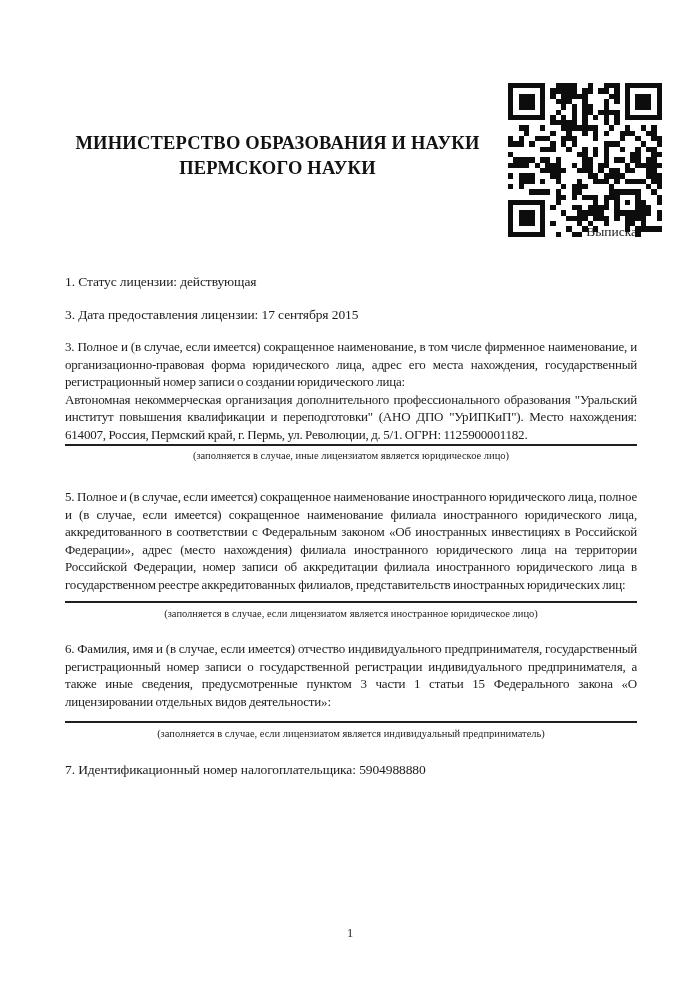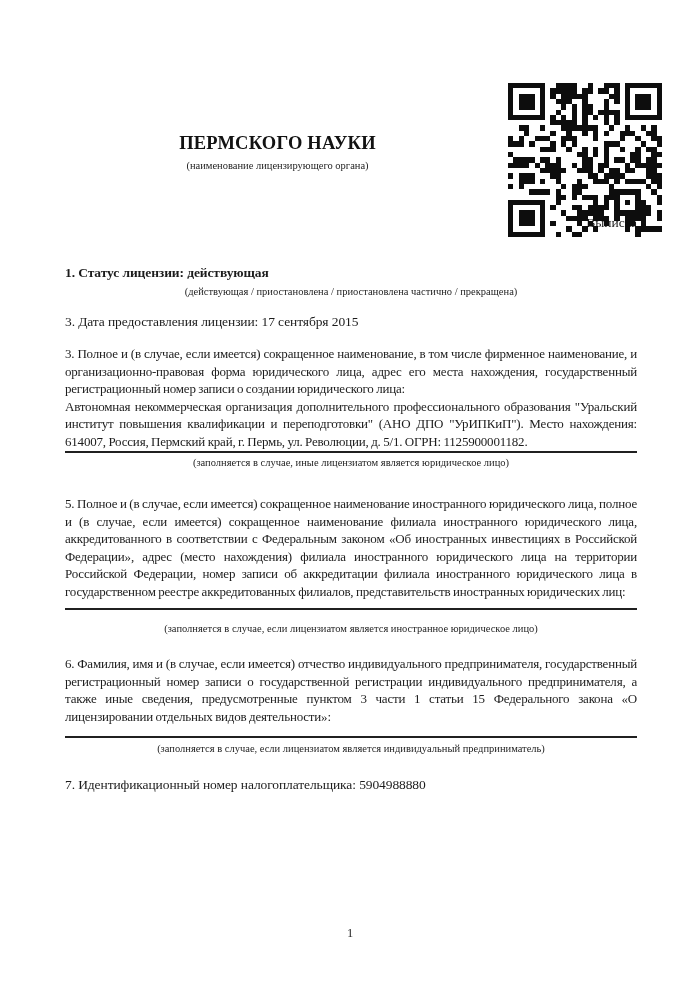--- a/index.html
+++ b/index.html
@@ -61,30 +61,30 @@
     line-height: 17.5px;
     text-align: justify;
     letter-spacing: -0.2px;
     word-spacing: -0.5px;
   }
 
   
   .rule { border-top: 2px solid #202020; height: 0; width: 572px; }
 
   
-  [data-name="field-license-status"]            { margin-top: 32px; font-weight: bold; }
+  [data-name="field-license-status"]            { margin-top: 32px; }
   [data-name="field-license-status-caption"]    { margin-top: 3px; }
   [data-name="field-reg-number"]                { margin-top: 20px; }
   [data-name="field-grant-date"]                { margin-top: 15px; }
   [data-name="field-legal-entity-text"]         { margin-top: 14px; }
   [data-name="legal-entity-rule"]               { margin-top: 1px; }
   [data-name="field-legal-entity-caption"]      { margin-top: 3px; }
   [data-name="field-foreign-entity-text"]       { margin-top: 26px; }
   [data-name="foreign-entity-rule"]             { margin-top: 8px; }
-  [data-name="field-foreign-entity-caption"]    { margin-top: 12px; text-align: center; }
+  [data-name="field-foreign-entity-caption"]    { margin-top: 4px; text-align: center; }
   [data-name="field-entrepreneur-text"]         { margin-top: 20px; }
   [data-name="entrepreneur-rule"]               { margin-top: 11px; }
   [data-name="field-entrepreneur-caption"]      { margin-top: 4px; }
   [data-name="field-inn"]                       { margin-top: 21px; }
 
   .page-number {
     position: absolute;
     left: 0; right: 0;
     top: 926px;
     text-align: center;
@@ -507,31 +507,30 @@
         <rect x="6" y="28" width="1" height="1"></rect>
         <rect x="9" y="28" width="1" height="1"></rect>
         <rect x="12" y="28" width="1" height="1"></rect>
         <rect x="13" y="28" width="1" height="1"></rect>
         <rect x="24" y="28" width="1" height="1"></rect>
       </svg>
   </div>
 
   <div class="ministry" data-name="ministry-header">
     <div class="ministry-name" data-name="ministry-name">
+      <div data-name="ministry-name-line1">МИНИСТЕРСТВО ОБРАЗОВАНИЯ И НАУКИ</div>
       <div data-name="ministry-name-line2">ПЕРМСКОГО НАУКИ</div>
     </div>
-    <div class="caption" data-name="ministry-caption">(наименование лицензирующего органа)</div>
   </div>
 
   <div class="doc-title" data-name="document-title">
     <div data-name="document-title-line1">Выписка</div>
   </div>
 
   <div class="item" data-name="field-license-status">1. Статус лицензии: действующая</div>
-  <div class="caption" data-name="field-license-status-caption">(действующая / приостановлена / приостановлена частично / прекращена)</div>
 
 
   <div class="item" data-name="field-grant-date">3. Дата предоставления лицензии: 17 сентября 2015</div>
 
   <div class="para" data-name="field-legal-entity-text">3. Полное и (в случае, если имеется) сокращенное наименование, в том числе фирменное наименование, и организационно-правовая форма юридического лица, адрес его места нахождения, государственный регистрационный номер записи о создании юридического лица:</div>
   <div class="para" data-name="field-legal-entity-value">Автономная некоммерческая организация дополнительного профессионального образования "Уральский институт повышения квалификации и переподготовки" (АНО ДПО "УрИПКиП"). Место нахождения: 614007, Россия, Пермский край, г. Пермь, ул. Революции, д. 5/1. ОГРН: 1125900001182.</div>
   <div class="rule" data-name="legal-entity-rule"></div>
   <div class="caption" data-name="field-legal-entity-caption">(заполняется в случае, иные лицензиатом является юридическое лицо)</div>
 
   <div class="para" data-name="field-foreign-entity-text">5. Полное и (в случае, если имеется) сокращенное наименование иностранного юридического лица, полное и (в случае, если имеется) сокращенное наименование филиала иностранного юридического лица, аккредитованного в соответствии с Федеральным законом «Об иностранных инвестициях в Российской Федерации», адрес (место нахождения) филиала иностранного юридического лица на территории Российской Федерации, номер записи об аккредитации филиала иностранного юридического лица в государственном реестре аккредитованных филиалов, представительств иностранных юридических лиц:</div>

